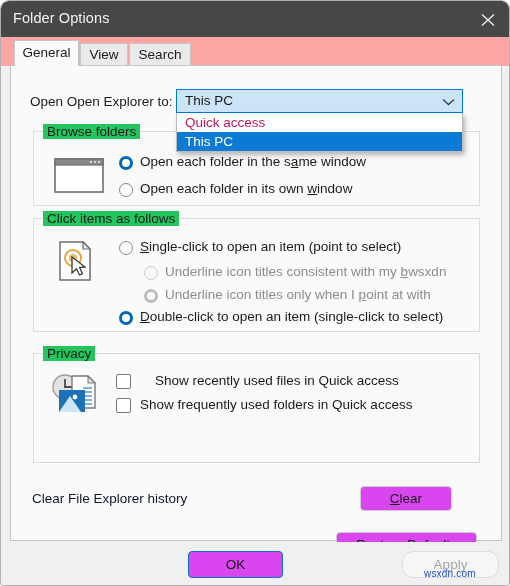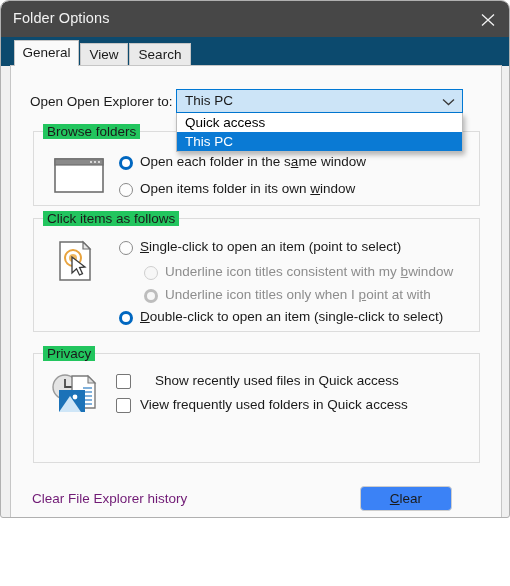--- a/index.html
+++ b/index.html
@@ -12,21 +12,21 @@
     height: 586px;
     font-family: "Liberation Sans", sans-serif;
     overflow: hidden;
   }
 
   
   #window {
     position: absolute;
     left: 0; top: 0;
     width: 510px;
-    height: 518px;
+    height: 586px;
     box-sizing: border-box;
     background: #f0f0f0;
     border: 1px solid #b0b0b0;
     border-radius: 9px 9px 3px 3px;
     overflow: hidden;
   }
 
   
   #titlebar {
     position: absolute;
@@ -52,21 +52,21 @@
     cursor: default;
   }
   #close-btn svg { position: absolute; left: 15px; top: 12px; }
 
   
   #tabstrip {
     position: absolute;
     left: 0; top: 36px;
     width: 510px;
     height: 29px;
-    background: #0c4a6e;
+    background: #fca5a5;
   }
   .tab {
     position: absolute;
     top: 6px;
     height: 23px;
     box-sizing: border-box;
     font-size: 13.5px;
     color: #1a1a1a;
     text-align: center;
     line-height: 21px;
@@ -136,21 +136,21 @@
     border: 1px solid #bdbdbd;
     border-top: none;
     box-shadow: 2px 3px 5px rgba(0,0,0,0.28);
     z-index: 30;
   }
   .dd-item {
     height: 19px;
     font-size: 13.5px;
     line-height: 19px;
     padding-left: 8px;
-    color: #000000;
+    color: #be185d;
     cursor: default;
     white-space: nowrap;
   }
   .dd-item.sel {
     background: #0a7ad4;
     color: #ffffff;
   }
 
   
   .group {
@@ -225,39 +225,39 @@
   #icon-privacy {
     position: absolute;
     left: 14px; top: 16px;
     width: 56px; height: 48px;
   }
 
   
   .btn {
     position: absolute;
     box-sizing: border-box;
-    background: #3b82f6;
+    background: #d946ef;
     border: 1px solid #cdcdcd;
     border-radius: 4px;
     font-size: 13.5px;
     color: #1a1a1a;
     text-align: center;
     cursor: default;
   }
   .btn.focus { border: 1.6px solid #0a74c4; }
   .btn.dis { color: #a6a6a6; background: #f6f6f6; border-color: #dedede; }
 
   #btn-clear { left: 349px; top: 420px; width: 92px; height: 25px; line-height: 23px; }
   #btn-restore { left: 325px; top: 466px; width: 141px; height: 26px; line-height: 24px; }
 
   #clear-label {
     position: absolute;
     left: 21px; top: 425px;
     font-size: 13.5px;
-    color: #701a75;
+    color: #0f172a;
   }
 
   
   #footer {
     position: absolute;
     left: 0; top: 541px;
     width: 510px;
     height: 45px;
     background: #f0f0f0;
   }
@@ -320,21 +320,21 @@
         <circle cx="48" cy="7" r="0.9" fill="#ffffff"></circle>
       </svg>
 
       <div class="opt" style="left:85px; top:22px;">
         <span class="radio on"></span>
         <span class="opt-text"><span>Open each folder in the s</span><u>a</u><span>me window</span></span>
       </div>
 
       <div class="opt" style="left:85px; top:49px;">
         <span class="radio"></span>
-        <span class="opt-text"><span>Open items folder in its own </span><u>w</u><span>indow</span></span>
+        <span class="opt-text"><span>Open each folder in its own </span><u>w</u><span>indow</span></span>
       </div>
     </div>
 
     <div class="group" id="group-click">
       <div class="group-title">Click items as follows</div>
 
       <svg id="icon-click" viewBox="0 0 42 44">
         <path d="M4 3 H27 L34 10 V41 H4 Z" fill="#ffffff" stroke="#6e6e6e" stroke-width="1.5"></path>
         <path d="M27 3 V10 H34 Z" fill="#e8e8e8" stroke="#6e6e6e" stroke-width="1.2"></path>
         <circle cx="17" cy="19" r="8" fill="none" stroke="#e8a33d" stroke-width="2"></circle>
@@ -342,21 +342,21 @@
         <path d="M16 18 L16 34 L20.5 29.8 L23.5 36 L26.5 34.6 L23.6 28.6 L29 28 Z" fill="#ffffff" stroke="#3a3a3a" stroke-width="1.3"></path>
       </svg>
 
       <div class="opt" style="left:85px; top:20px;">
         <span class="radio"></span>
         <span class="opt-text"><span></span><u>S</u><span>ingle-click to open an item (point to select)</span></span>
       </div>
 
       <div class="opt disabled" style="left:110px; top:45px;">
         <span class="radio dis"></span>
-        <span class="opt-text"><span>Underline icon titles consistent with my </span><u>b</u><span>window</span></span>
+        <span class="opt-text"><span>Underline icon titles consistent with my </span><u>b</u><span>wsxdn</span></span>
       </div>
 
       <div class="opt disabled" style="left:110px; top:68px;">
         <span class="radio dis on"></span>
         <span class="opt-text"><span>Underline icon titles only when I </span><u>p</u><span>oint at with</span></span>
       </div>
 
       <div class="opt" style="left:85px; top:90px;">
         <span class="radio on"></span>
         <span class="opt-text"><span></span><u>D</u><span>ouble-click to open an item (single-click to select)</span></span>
@@ -383,21 +383,21 @@
         <circle cx="27" cy="27" r="2.4" fill="#ffffff"></circle>
       </svg>
 
       <div class="opt" style="left:82px; top:19px;">
         <span class="check"></span>
         <span class="opt-text" style="left:39px;">Show recently used files in Quick access</span>
       </div>
 
       <div class="opt" style="left:82px; top:43px;">
         <span class="check"></span>
-        <span class="opt-text" style="left:24px;">View frequently used folders in Quick access</span>
+        <span class="opt-text" style="left:24px;">Show frequently used folders in Quick access</span>
       </div>
     </div>
 
     <div id="clear-label">Clear File Explorer history</div>
 
     <div class="btn" id="btn-clear"><span></span><u>C</u><span>lear</span></div>
 
     <div class="btn" id="btn-restore"><span></span><u>R</u><span>estore Defaults</span></div>
   </div>
 

